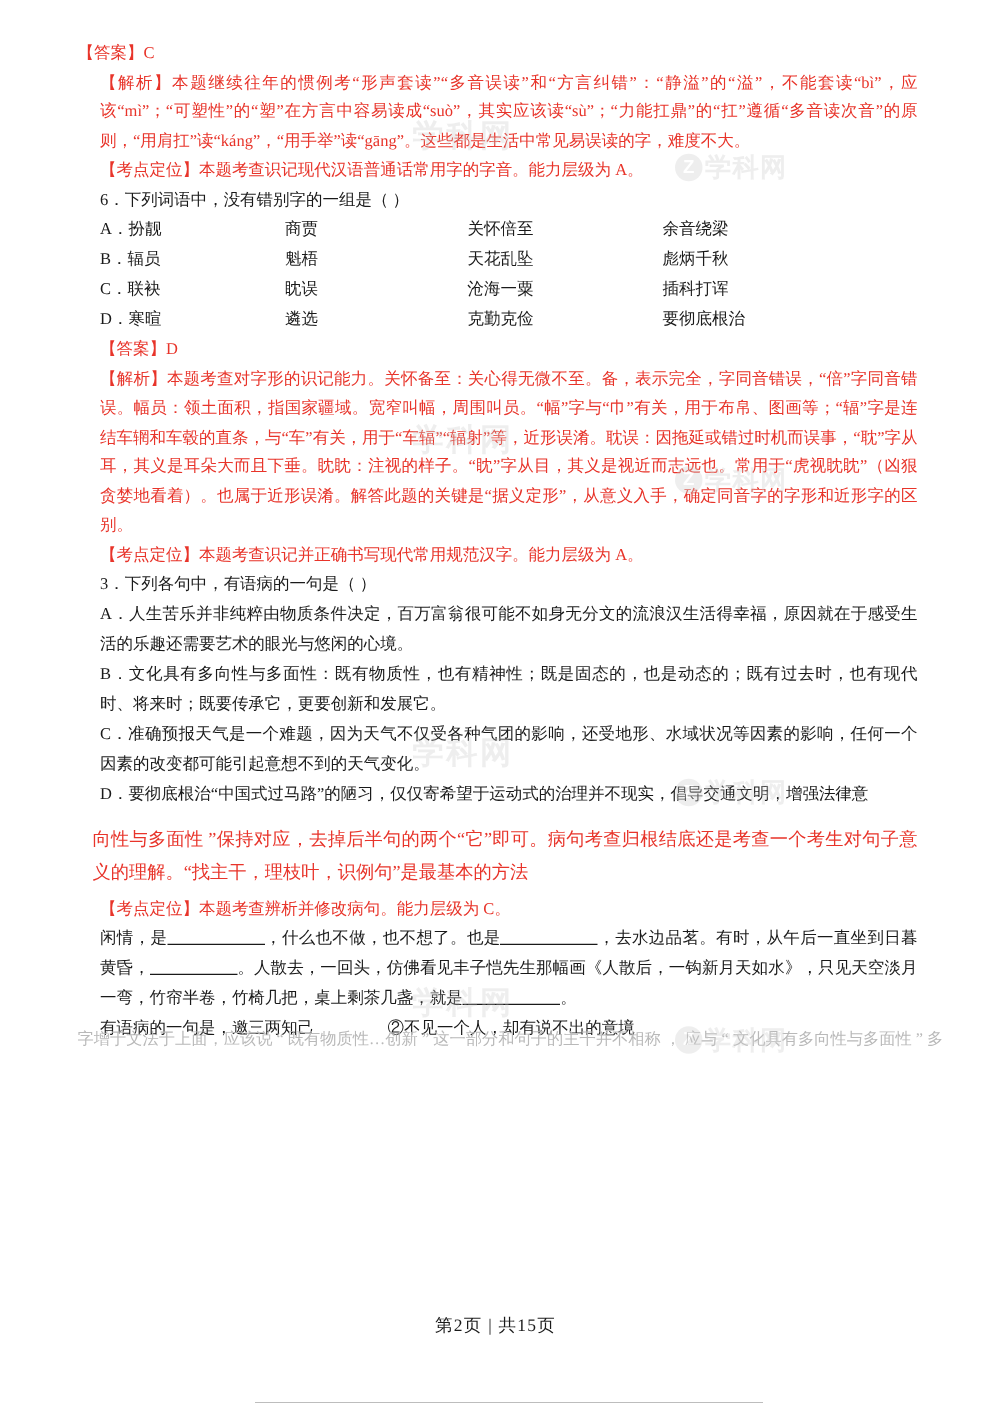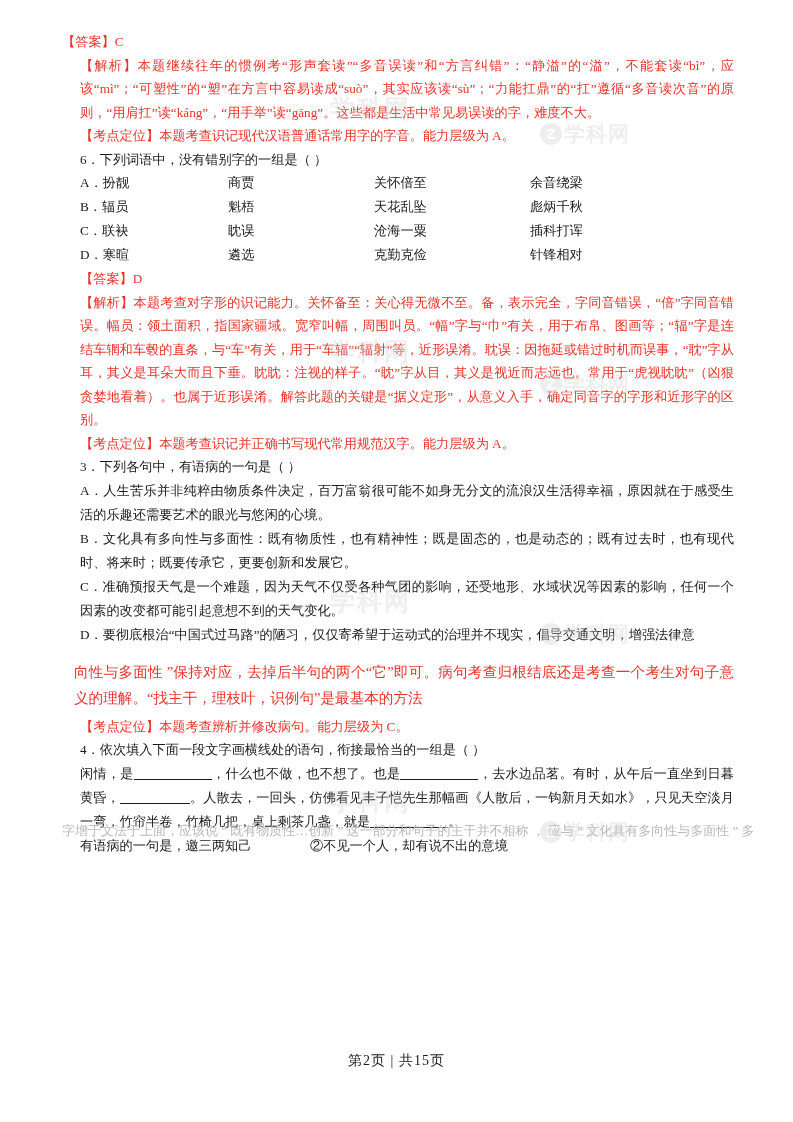--- a/index.html
+++ b/index.html
@@ -176,21 +176,21 @@
     <div class="opts">
       <span class="c1"><span>C．</span><span>联袂</span></span>
       <span class="c2">眈误</span>
       <span class="c3">沧海一粟</span>
       <span class="c4">插科打诨</span>
     </div>
     <div class="opts">
       <span class="c1"><span>D．</span><span>寒暄</span></span>
       <span class="c2">遴选</span>
       <span class="c3">克勤克俭</span>
-      <span class="c4">针锋相对</span>
+      <span class="c4">要彻底根治</span>
     </div>
 
     <div class="ans" style="padding-left:18px;">【答案】D</div>
 
     <div class="explain">【解析】本题考查对字形的识记能力。关怀备至：关心得无微不至。备，表示完全，字同音错误，“倍”字同音错误。幅员：领土面积，指国家疆域。宽窄叫幅，周围叫员。“幅”字与“巾”有关，用于布帛、图画等；“辐”字是连结车辋和车毂的直条，与“车”有关，用于“车辐”“辐射”等，近形误淆。耽误：因拖延或错过时机而误事，“耽”字从耳，其义是耳朵大而且下垂。眈眈：注视的样子。“眈”字从目，其义是视近而志远也。常用于“虎视眈眈”（凶狠贪婪地看着）。也属于近形误淆。解答此题的关键是“据义定形”，从意义入手，确定同音字的字形和近形字的区别。</div>
 
     <div class="explain">【考点定位】本题考查识记并正确书写现代常用规范汉字。能力层级为 A。</div>
 
     <div class="qline" style="padding-left:18px;">3．下列各句中，有语病的一句是（     ）</div>
 
@@ -199,21 +199,20 @@
     <div class="body-p">C．准确预报天气是一个难题，因为天气不仅受各种气团的影响，还受地形、水域状况等因素的影响，任何一个因素的改变都可能引起意想不到的天气变化。</div>
     <div class="body-p">D．要彻底根治“中国式过马路”的陋习，仅仅寄希望于运动式的治理并不现实，倡导交通文明，增强法律意</div>
 
     <div style="height:12px;"></div>
 
     <div class="big-red">向性与多面性 ”保持对应，去掉后半句的两个“它”即可。病句考查归根结底还是考查一个考生对句子意义的理解。“找主干，理枝叶，识例句”是最基本的方法</div>
 
     <div class="explain" style="padding-left:18px; margin-top:4px;">【考点定位】本题考查辨析并修改病句。能力层级为 C。</div>
 
 
-    <div class="qline" style="padding-left:18px;">4．依次填入下面一段文字画横线处的语句，衔接最恰当的一组是（     ）</div>
 
     <div class="body-p">
       <span>闲情，是</span><span class="blank"></span><span>，什么也不做，也不想了。也是</span><span class="blank"></span><span>，去水边品茗。有时，从午后一直坐到日暮黄昏，</span><span class="blank-s"></span><span>。人散去，一回头，仿佛看见丰子恺先生那幅画《人散后，一钩新月天如水》，只见天空淡月一弯，竹帘半卷，竹椅几把，桌上剩茶几盏，就是</span><span class="blank"></span><span>。</span>
     </div>
 
     <div class="body-p">
       <span style="display:inline-block;width:230px;">有语病的一句是，邀三两知己</span><span>②不见一个人，却有说不出的意境</span>
     </div>
 
   </div>

